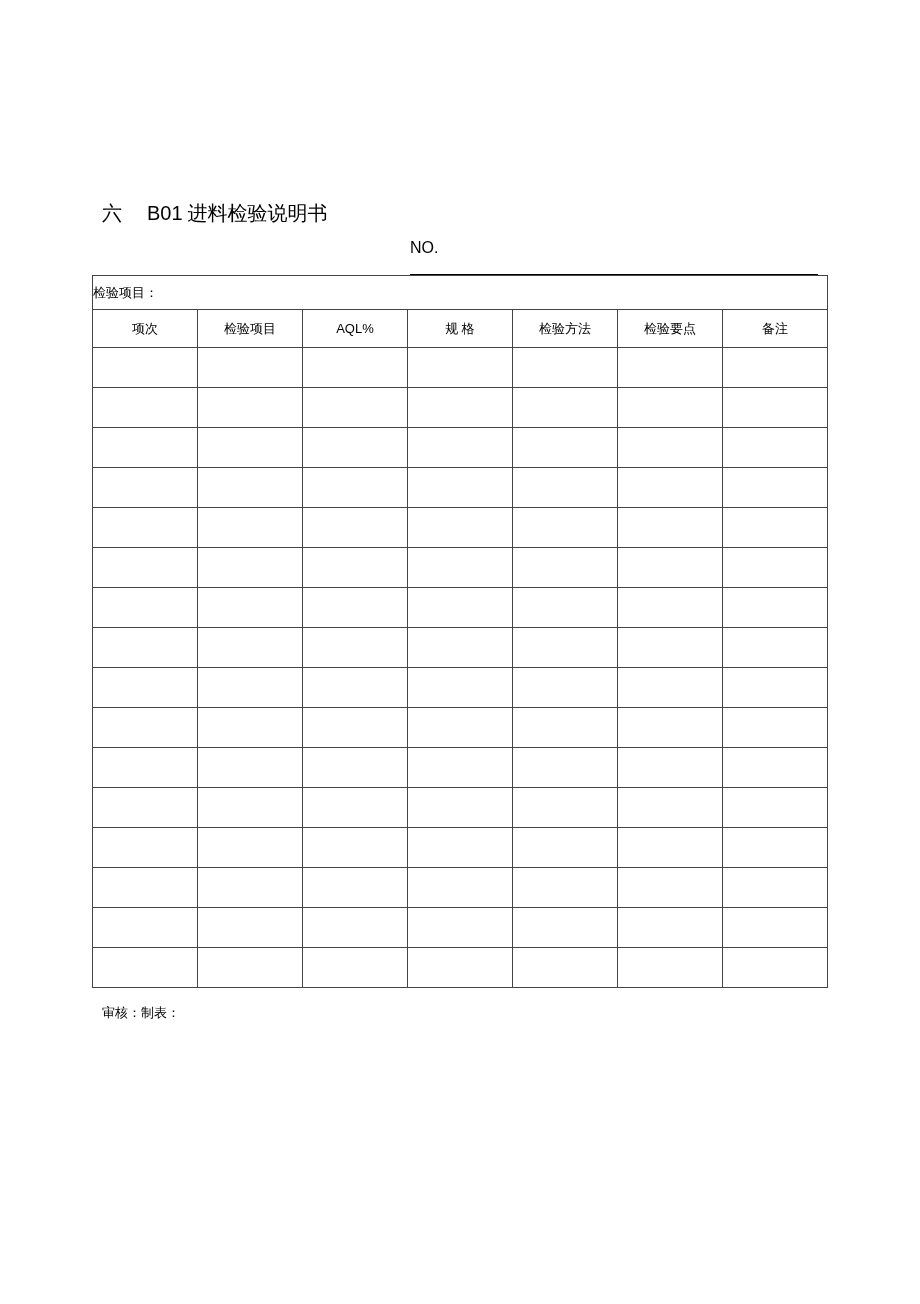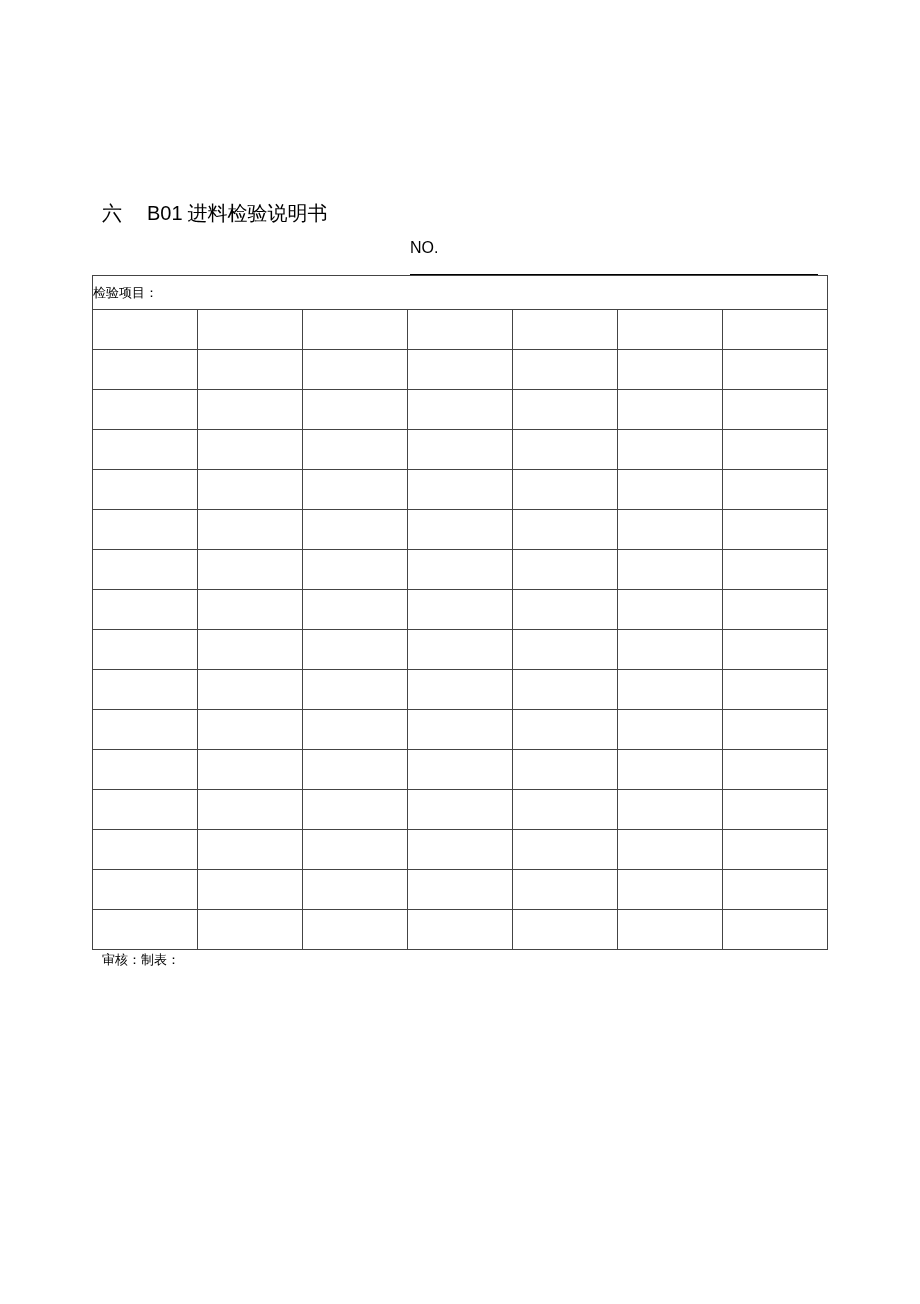--- a/index.html
+++ b/index.html
@@ -68,21 +68,21 @@
     font-size: 13px;
   }
   .data td {
     height: 40px;
   }
   .col-aq {
     font-family: Arial, sans-serif;
   }
   .footer-sign {
     font-size: 13px;
-    margin-top: 1px;
+    margin-top: 16px;
     padding-left: 10px;
   }
 </style>
 </head>
 <body>
 
 <div class="page">
 
   <h1 class="title">
     <span>六 </span><span class="ascii">B01</span><span> 进料检验说明书</span>
@@ -99,20 +99,29 @@
       <col style="width:14.3%">
       <col style="width:14.3%">
       <col style="width:14.3%">
       <col style="width:14.3%">
       <col style="width:14.3%">
     </colgroup>
     <tbody>
     <tr class="row-method">
       <td colspan="7">检验项目：</td>
     </tr>
+    <tr class="hdr">
+      <th>项次</th>
+      <th>检验项目</th>
+      <th class="col-aq">AQL%</th>
+      <th>规  格</th>
+      <th>检验方法</th>
+      <th>检验要点</th>
+      <th>备注</th>
+    </tr>
     <tr class="data">
           <td></td>
           <td></td>
           <td></td>
           <td></td>
           <td></td>
           <td></td>
           <td></td>
         </tr>
     <tr class="data">

